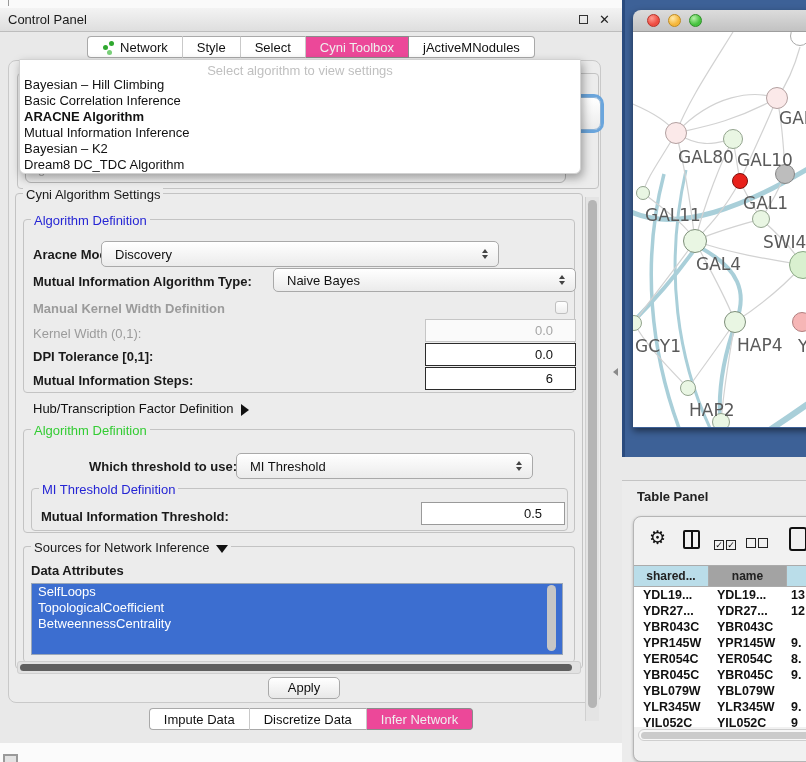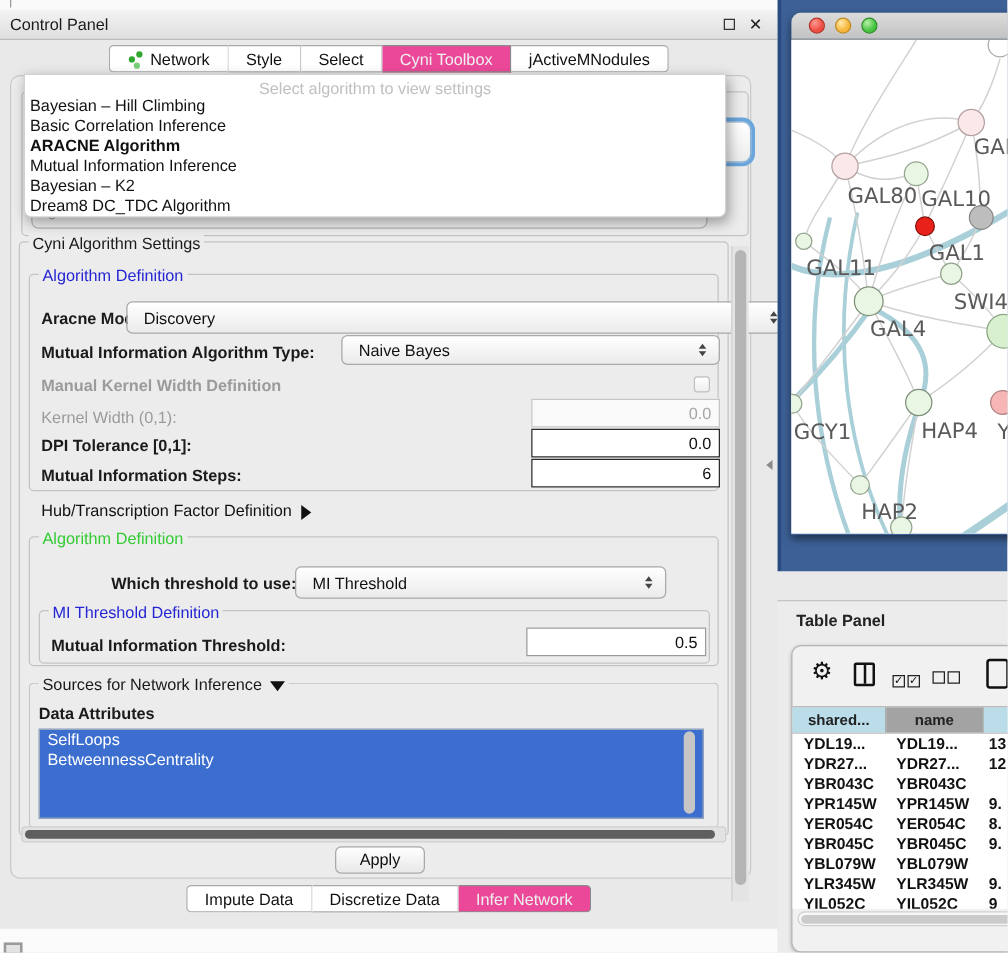--- a/index.html
+++ b/index.html
@@ -45,21 +45,21 @@
   .lbl-black{color:#1a1a1a;} .lbl-blue{color:#2525d4;} .lbl-green{color:#33cc33;}
   .sub-group{position:absolute;border:1px solid #c3c3c3;border-radius:4px;}
   .setting-label{position:absolute;font-size:13px;font-weight:bold;color:#1a1a1a;white-space:nowrap;}
   .setting-label.disabled{color:#9b9b9b;}
   .combo{position:absolute;height:26px;background:linear-gradient(#ffffff,#ebebeb);border:1px solid #a9a9a9;border-radius:5px;display:flex;align-items:center;box-shadow:inset 0 1px 0 #fff;}
   .combo .val{font-size:13px;color:#111;padding-left:13px;flex:1;}
   .updown{width:18px;display:flex;flex-direction:column;align-items:center;gap:2px;margin-right:4px;}
   .updown::before{content:"";border-left:3.5px solid transparent;border-right:3.5px solid transparent;border-bottom:4.5px solid #444;}
   .updown::after{content:"";border-left:3.5px solid transparent;border-right:3.5px solid transparent;border-top:4.5px solid #444;}
   .checkbox{position:absolute;width:13px;height:13px;border:1px solid #c0c0c0;border-radius:3px;background:linear-gradient(#fff,#eee);}
-  .num-input{position:absolute;height:23px;font-size:13px;text-align:right;padding-right:6px;line-height:21px;}
+  .num-input{position:absolute;height:23px;font-size:13px;text-align:right;padding-right:22px;line-height:21px;}
   .num-input.disabled{background:#fafafa;border:1px solid #c6c6c6;color:#a6a6a6;}
   .num-input.active{background:#fff;border:1.5px solid #2b2b2b;color:#111;}
   .tri-right{display:inline-block;border-top:6px solid transparent;border-bottom:6px solid transparent;border-left:8px solid #111;margin-left:8px;vertical-align:middle;}
   .tri-down{display:inline-block;border-left:6px solid transparent;border-right:6px solid transparent;border-top:8px solid #111;margin-left:6px;vertical-align:middle;}
   .hub-row{position:absolute;left:24px;top:340px;font-size:13px;color:#111;}
   .src-list{position:absolute;left:22px;top:522px;width:532px;height:72px;background:#3c6ed0;border:1px solid #9aa7b8;overflow:hidden;}
   .src-item{font-size:13px;color:#fff;height:16px;line-height:16px;padding-left:6px;}
   .src-scroll{position:absolute;left:538px;top:524px;width:9px;height:66px;background:#c6c6c6;border-radius:5px;z-index:5;}
   .v-scroll{position:absolute;left:576px;top:136px;width:14px;height:524px;background:#e4e4e4;border-left:1px solid #d0d0d0;}
   .v-scroll .thumb{position:absolute;left:2px;top:3px;width:9px;height:508px;background:#b5b5b5;border-radius:5px;}
@@ -162,21 +162,21 @@
         </div>
     </div>
 
     <span class="group-label lbl-black" style="left:14px;top:126px;">Cyni Algorithm Settings</span>
     <div class="settings-group"></div>
 
     <span class="group-label lbl-blue" style="left:22px;top:152px;">Algorithm Definition</span>
     <div class="sub-group" style="left:14px;top:158px;width:552px;height:174px;"></div>
 
     <span class="setting-label" style="left:24px;top:186px;">Aracne Mode:</span>
-    <div class="combo" style="left:92px;top:180px;width:532px;">
+    <div class="combo" style="left:92px;top:180px;width:398px;">
       <span class="val">Discovery</span>
       <span class="updown"></span>
     </div>
 
     <span class="setting-label" style="left:24px;top:213px;">Mutual Information Algorithm Type:</span>
     <div class="combo" style="left:264px;top:207px;width:303px;height:24px;">
       <span class="val">Naive Bayes</span>
       <span class="updown"></span>
     </div>
 
@@ -208,20 +208,21 @@
     <span class="group-label lbl-blue" style="left:30px;top:421px;">MI Threshold Definition</span>
     <div class="sub-group" style="left:22px;top:427px;width:537px;height:43px;"></div>
     <span class="setting-label" style="left:32px;top:448px;">Mutual Information Threshold:</span>
     <span class="num-input active" style="left:412px;top:441px;width:144px;border-width:1px;border-color:#9a9a9a;">0.5</span>
 
     <span class="group-label lbl-black" style="left:22px;top:479px;"><span>Sources for Network Inference</span><span class="tri-down"></span></span>
     <div class="sub-group" style="left:14px;top:485px;width:552px;height:116px;border-bottom:none;"></div>
     <span class="setting-label" style="left:22px;top:502px;">Data Attributes</span>
     <div class="src-list" id="src-list">
         <div class="src-item">SelfLoops</div>
+        <div class="src-item">TopologicalCoefficient</div>
         <div class="src-item">BetweennessCentrality</div>
       </div>
     <div class="src-scroll"></div>
 
     <div class="v-scroll">
         <div class="thumb"></div>
       </div>
     <div class="h-scroll">
         <div class="thumb"></div>
       </div>

